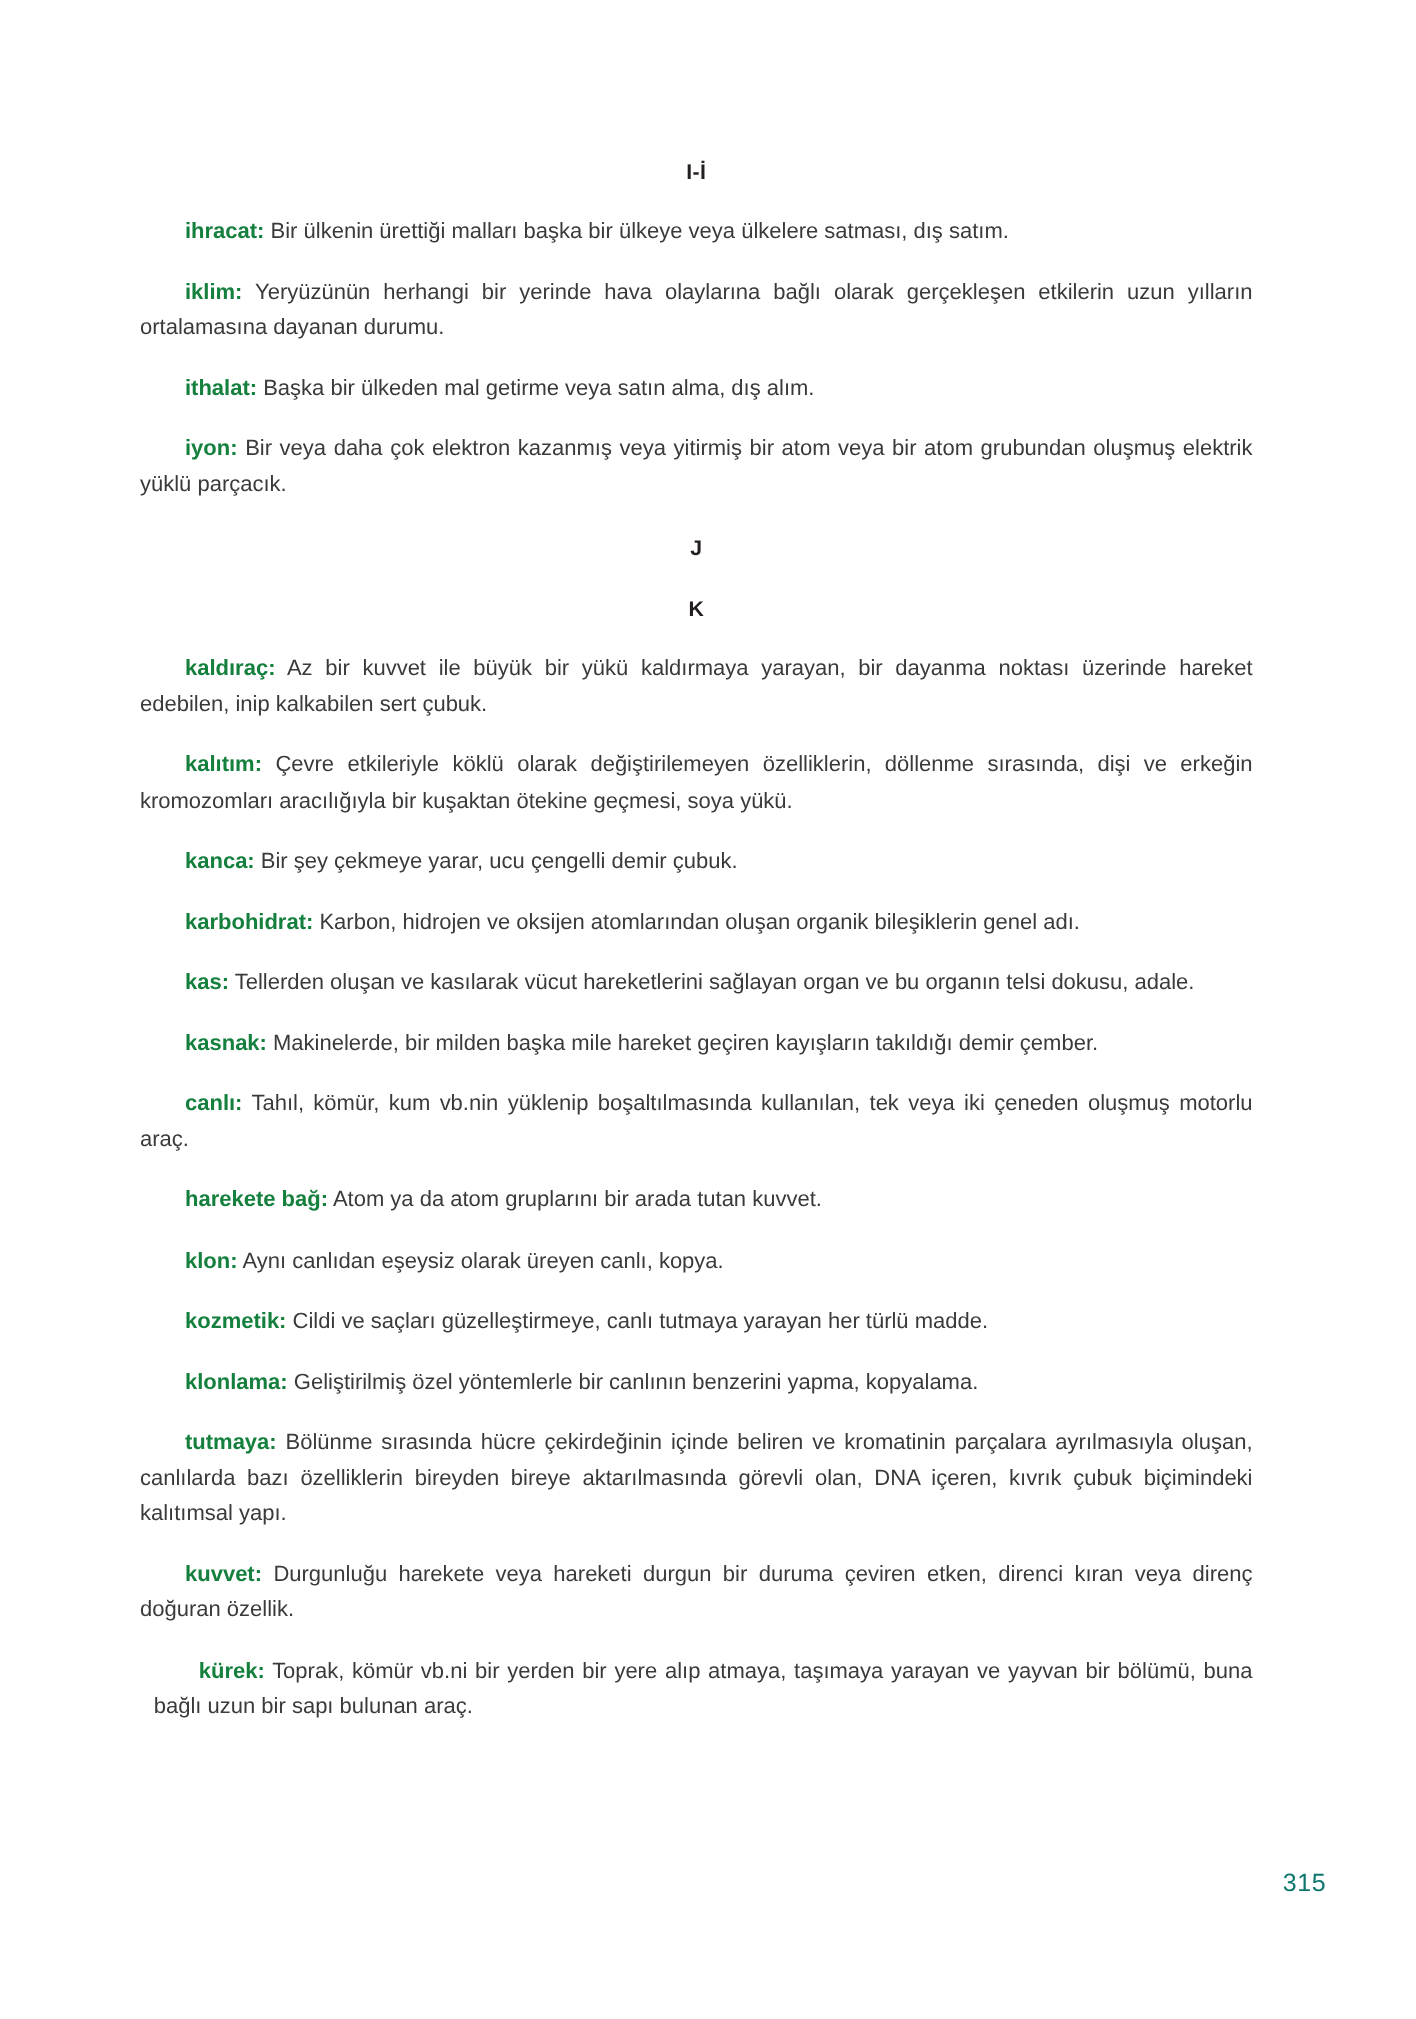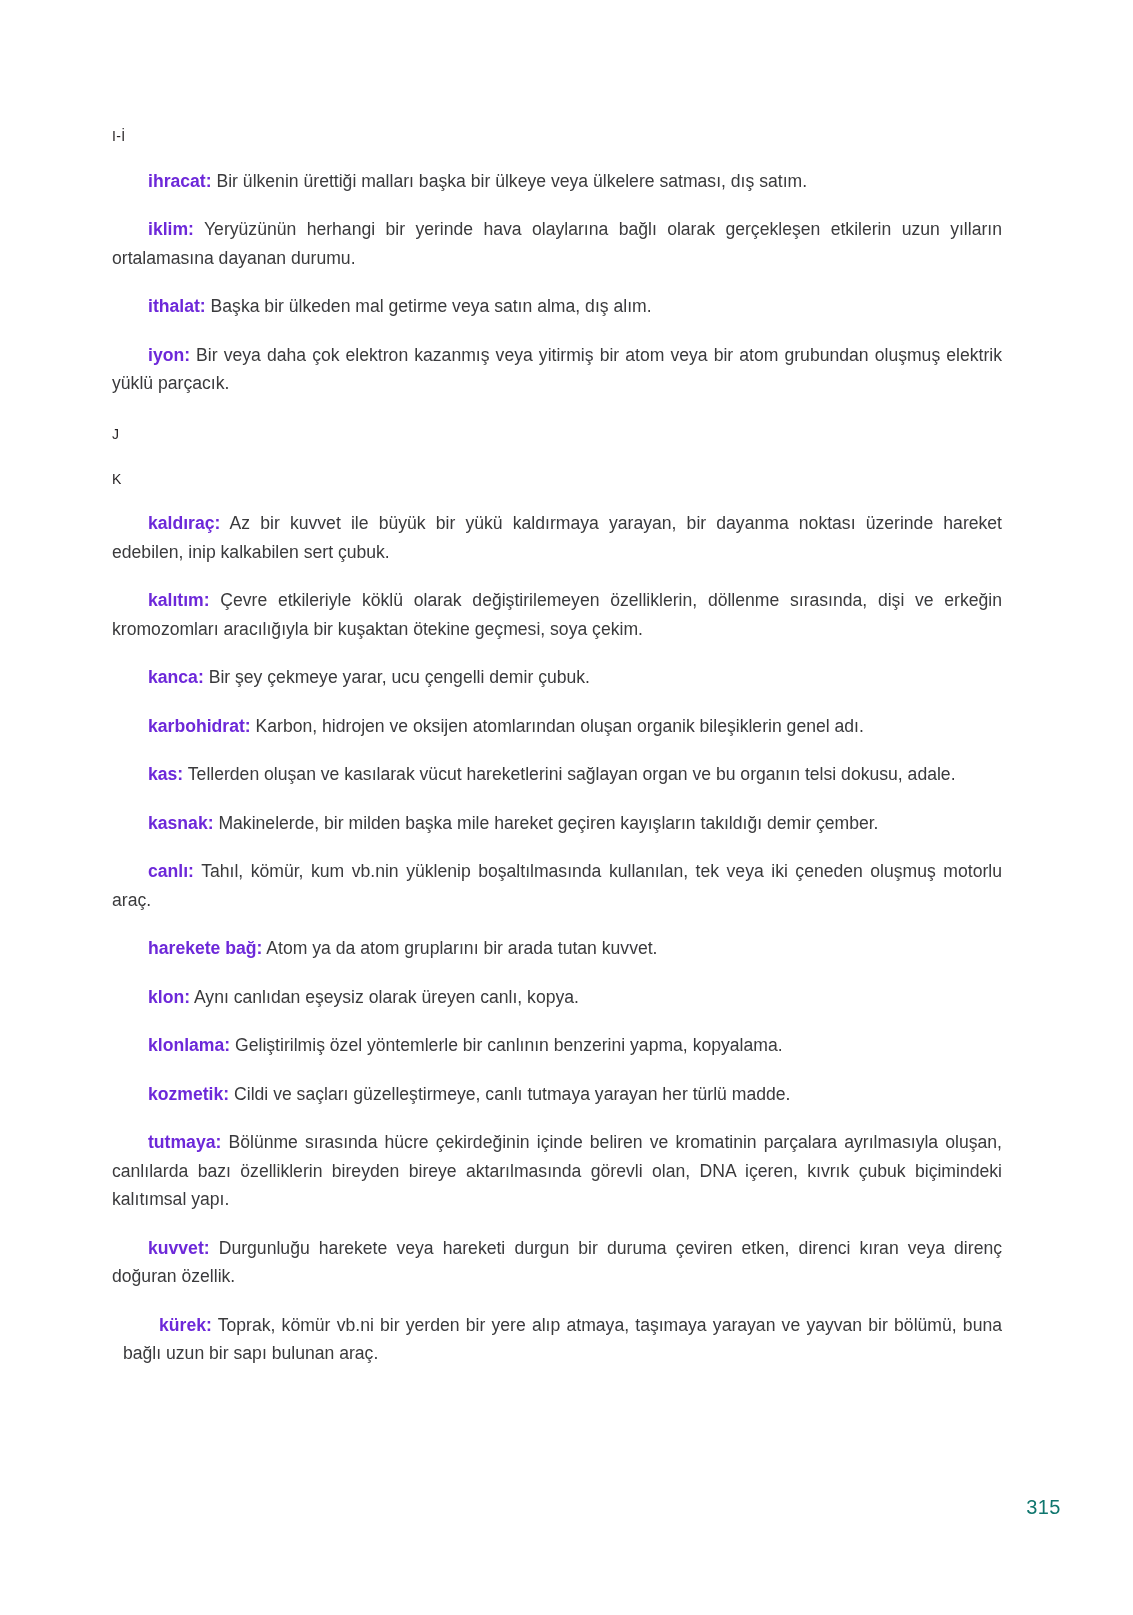--- a/index.html
+++ b/index.html
@@ -21,22 +21,23 @@
     overflow: hidden;
     box-sizing: border-box;
   }
   .content {
     position: absolute;
     left: 112px;
     top: 128px;
     width: 890px;
   }
   .section-head {
-    font-weight: normal;
-    font-size: 14px;
+    text-align: center;
+    font-weight: bold;
+    font-size: 17px;
     letter-spacing: 0.3px;
     color: #231f20;
     margin: 0 0 22px 0;
     line-height: 1.2;
   }
   .section-head.spaced-top {
     margin-top: 28px;
   }
   .entry {
     margin: 0 0 20px 0;
@@ -48,21 +49,21 @@
     color: #3a3a3c;
     hyphens: manual;
     -webkit-hyphens: manual;
   }
   .entry:last-of-type {
     margin-bottom: 0;
     margin-left: 11px;
   }
   .term {
     font-weight: bold;
-    color: #6d28d9;
+    color: #15803d;
   }
   .page-number {
     position: absolute;
     right: 72px;
     bottom: 96px;
     font-size: 20px;
     color: #0f766e;
     letter-spacing: 0.5px;
   }
 </style>
@@ -72,28 +73,28 @@
 <div class="page">
   <div class="content" id="content">
       <div class="section-head">I-İ</div>
       <p class="entry"><span class="term">ihracat:</span> <span>Bir ülkenin ürettiği malları başka bir ülkeye veya ülkelere satması, dış satım.</span></p>
       <p class="entry"><span class="term">iklim:</span> <span>Yeryüzünün herhangi bir yerinde hava olaylarına bağlı olarak gerçekleşen etkilerin uzun yılların ortalamasına dayanan durumu.</span></p>
       <p class="entry"><span class="term">ithalat:</span> <span>Başka bir ülkeden mal getirme veya satın alma, dış alım.</span></p>
       <p class="entry"><span class="term">iyon:</span> <span>Bir veya daha çok elektron kazanmış veya yitirmiş bir atom veya bir atom grubundan oluşmuş elektrik yüklü parçacık.</span></p>
       <div class="section-head spaced-top">J</div>
       <div class="section-head spaced-top">K</div>
       <p class="entry"><span class="term">kaldıraç:</span> <span>Az bir kuvvet ile büyük bir yükü kaldırmaya yarayan, bir dayanma noktası üzerinde hareket edebilen, inip kalkabilen sert çubuk.</span></p>
-      <p class="entry"><span class="term">kalıtım:</span> <span>Çevre etkileriyle köklü olarak değiştirilemeyen özelliklerin, döllenme sırasında, dişi ve erkeğin kromozomları aracılığıyla bir kuşaktan ötekine geçmesi, soya çekim.</span></p>
+      <p class="entry"><span class="term">kalıtım:</span> <span>Çevre etkileriyle köklü olarak değiştirilemeyen özelliklerin, döllenme sırasında, dişi ve erkeğin kromozomları aracılığıyla bir kuşaktan ötekine geçmesi, soya yükü.</span></p>
       <p class="entry"><span class="term">kanca:</span> <span>Bir şey çekmeye yarar, ucu çengelli demir çubuk.</span></p>
       <p class="entry"><span class="term">karbohidrat:</span> <span>Karbon, hidrojen ve oksijen atomlarından oluşan organik bileşiklerin genel adı.</span></p>
       <p class="entry"><span class="term">kas:</span> <span>Tellerden oluşan ve kasılarak vücut hareketlerini sağlayan organ ve bu organın telsi dokusu, adale.</span></p>
       <p class="entry"><span class="term">kasnak:</span> <span>Makinelerde, bir milden başka mile hareket geçiren kayışların takıldığı demir çember.</span></p>
       <p class="entry"><span class="term">canlı:</span> <span>Tahıl, kömür, kum vb.nin yüklenip boşaltılmasında kullanılan, tek veya iki çeneden oluşmuş motorlu araç.</span></p>
       <p class="entry"><span class="term">harekete bağ:</span> <span>Atom ya da atom gruplarını bir arada tutan kuvvet.</span></p>
       <p class="entry"><span class="term">klon:</span> <span>Aynı canlıdan eşeysiz olarak üreyen canlı, kopya.</span></p>
+      <p class="entry"><span class="term">kozmetik:</span> <span>Cildi ve saçları güzelleştirmeye, canlı tutmaya yarayan her türlü madde.</span></p>
       <p class="entry"><span class="term">klonlama:</span> <span>Geliştirilmiş özel yöntemlerle bir canlının benzerini yapma, kopyalama.</span></p>
-      <p class="entry"><span class="term">kozmetik:</span> <span>Cildi ve saçları güzelleştirmeye, canlı tutmaya yarayan her türlü madde.</span></p>
       <p class="entry"><span class="term">tutmaya:</span> <span>Bölünme sırasında hücre çekirdeğinin içinde beliren ve kromatinin parçalara ayrılmasıyla oluşan, canlılarda bazı özelliklerin bireyden bireye aktarılmasında görevli olan, DNA içeren, kıvrık çubuk biçimindeki kalıtımsal yapı.</span></p>
       <p class="entry"><span class="term">kuvvet:</span> <span>Durgunluğu harekete veya hareketi durgun bir duruma çeviren etken, direnci kıran veya direnç doğuran özellik.</span></p>
       <p class="entry"><span class="term">kürek:</span> <span>Toprak, kömür vb.ni bir yerden bir yere alıp atmaya, taşımaya yarayan ve yayvan bir bölümü, buna bağlı uzun bir sapı bulunan araç.</span></p>
     </div>
   <div class="page-number">315</div>
 </div>
 
 </body></html>

